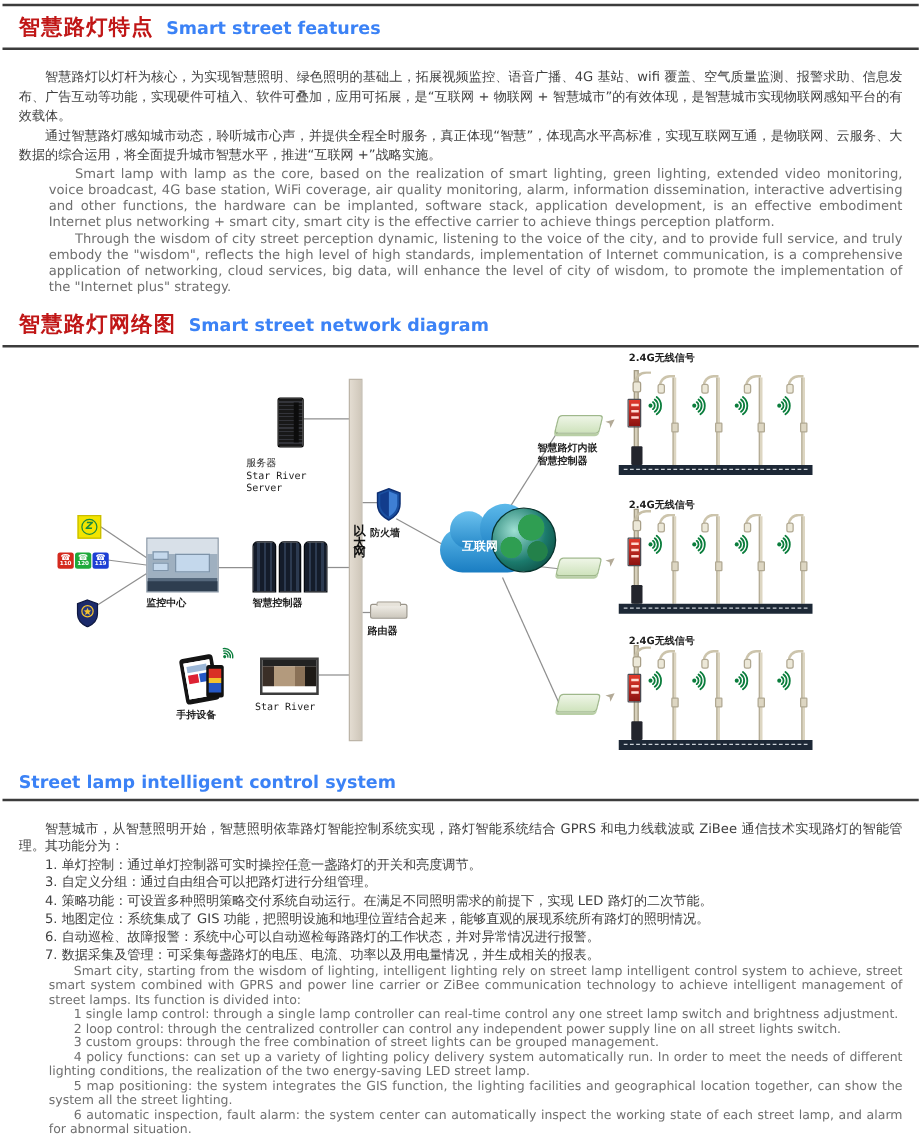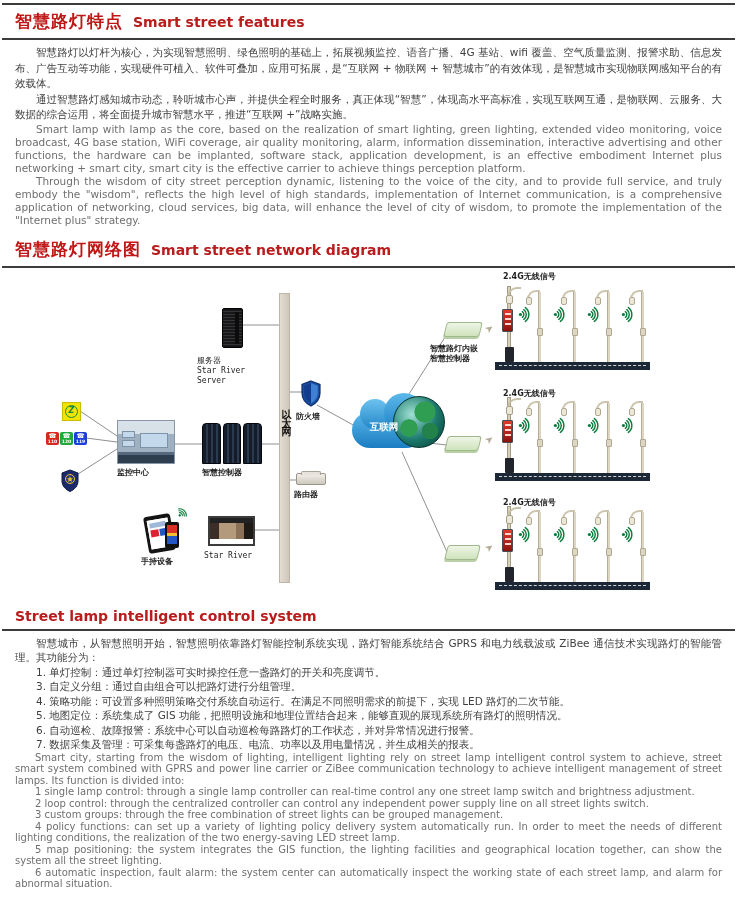--- a/index.html
+++ b/index.html
@@ -12,26 +12,26 @@
   .page { padding:3px 15px 0 15px; }
 
   
   .sec-head {
     margin:0 -13px; padding:5px 13px 5px 13px;
     border-bottom:2px solid #3c3c3c;
     display:flex; align-items:baseline; gap:10px;
   }
   .sec-head.first { border-top:2px solid #3c3c3c; }
   .sec-head .zh { color:#c01616; font-size:17px; font-weight:bold; letter-spacing:1px; }
-  .sec-head .en { color:#b91c1c; font-size:14px; font-weight:bold; }
-
-  
-  .textblock { padding:5px 0 6px 0; }
+  .sec-head .en { color:#3b82f6; font-size:14px; font-weight:bold; }
+
+  
+  .textblock { padding:15px 0 6px 0; }
   p.zh { font-size:10.5px; line-height:15.5px; color:#3f3f3f; text-align:justify; text-indent:2em; }
-  p.en { font-size:10.5px; line-height:13px;  color:#6f6f6f; text-align:justify; text-indent:2em; }
+  p.en { font-size:10.5px; line-height:13px;  color:#6f6f6f; text-align:justify; text-indent:2em;margin-left:24px; }
   .textblock.ctrl p.zh { line-height:14.5px; }
   .textblock.ctrl p.en { font-size:10px; line-height:11.5px; }
 
   
   .diagram { position:relative; width:737px; height:335px; margin-left:-15px; }
   .diagram .lbl { position:absolute; font-size:8px; color:#1e1e1e; text-align:left; line-height:10px; font-weight:bold; }
   .diagram .lbl.mono { font-family:"DejaVu Sans Mono","Liberation Mono",monospace; font-weight:normal; }
   svg.wires { position:absolute; left:0; top:0; width:737px; height:335px; }
   svg.wires line { stroke:#8f8f8f; stroke-width:1; }
 

